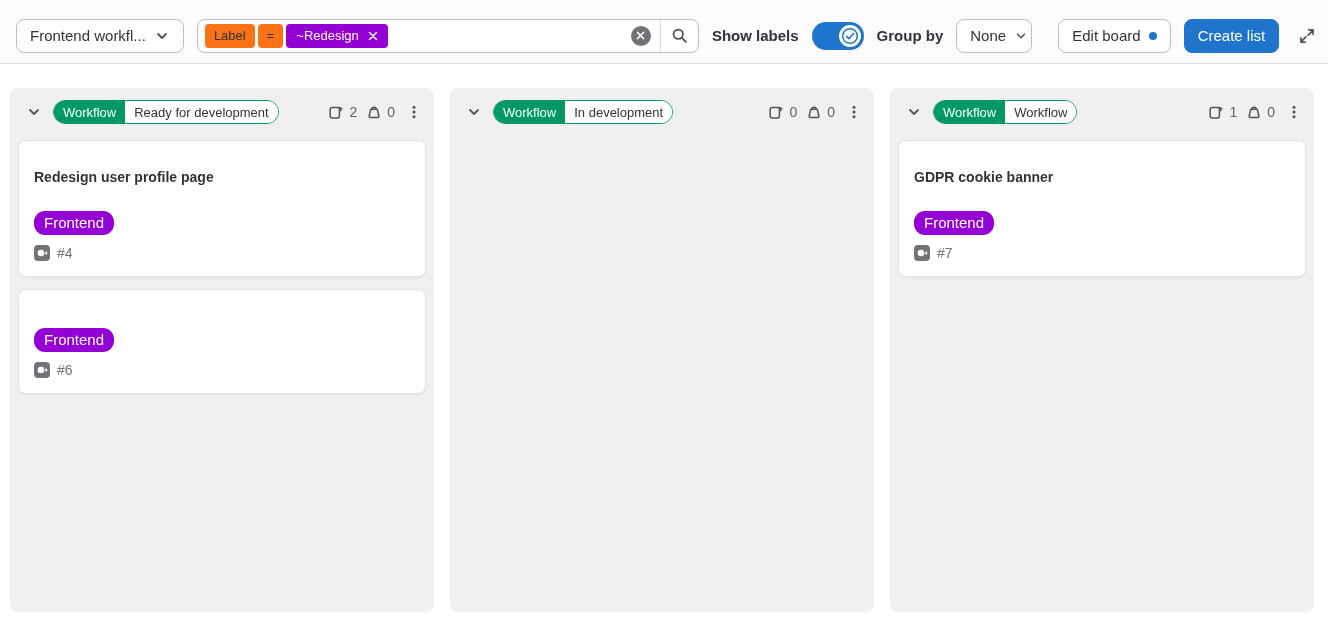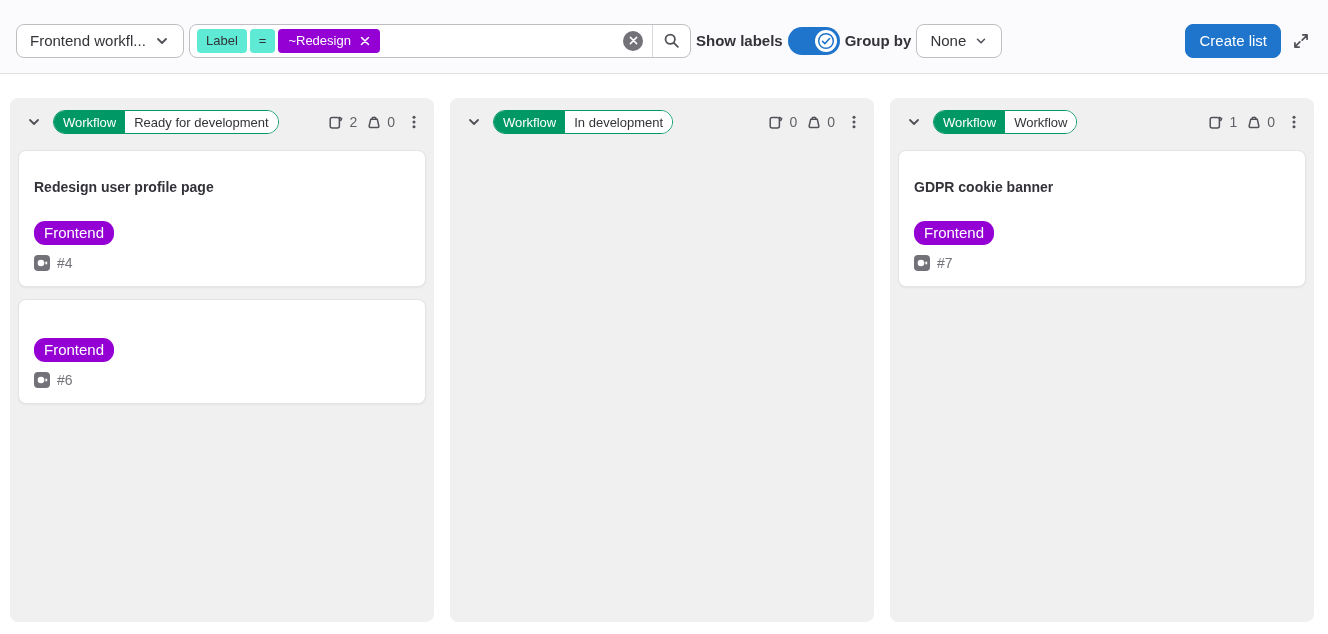--- a/index.html
+++ b/index.html
@@ -4,27 +4,27 @@
 <style>
   * { box-sizing: border-box; margin: 0; padding: 0; }
   html, body { width: 1328px; height: 634px; overflow: hidden; }
   body {
     font-family: "Liberation Sans", "DejaVu Sans", sans-serif;
     background: #ffffff;
     color: var(--text-primary, #333238);
   }
   
   .toolbar {
-    height: 74px;
+    height: 64px;
     background: #fbfafd;
     border-bottom: 1px solid #e2e1e6;
     display: flex;
     align-items: center;
     padding: 8px 14px 0 16px;
-    gap: 5px;
+    gap: 13px;
   }
   .btn {
     display: inline-flex;
     align-items: center;
     justify-content: center;
     gap: 8px;
     height: 34px;
     padding: 0 13px;
     border: 1px solid #bfbfc3;
     border-radius: 8px;
@@ -49,21 +49,21 @@
     background: #fff;
     border: 1px solid #bfbfc3;
     border-radius: 8px;
     display: flex;
     align-items: center;
     padding-left: 7px;
     overflow: hidden;
     flex: none;
   }
   .token { display: inline-flex; align-items: center; height: 24px; font-size: 13px; border-radius: 4px; }
-  .token-part { background: #5eead4; color: #333238; padding: 0 9px; height: 24px; display: inline-flex; align-items: center; border-radius: 4px; margin-right: 3px; cursor: pointer; }
+  .token-part { background: #f97316; color: #333238; padding: 0 9px; height: 24px; display: inline-flex; align-items: center; border-radius: 4px; margin-right: 3px; cursor: pointer; }
   .token-value {
     background: var(--purple, #9400d3);
     color: #fff;
     padding: 0 8px 0 10px;
     gap: 7px;
     cursor: pointer;
   }
   .token-value .icon { color: #fff; }
   .filter-input { flex: 1; border: none; outline: none; height: 100%; font-size: 14px; min-width: 20px; background: transparent; }
   .clear-btn {
@@ -221,20 +221,24 @@
     <span>None</span>
     <span class="icon">
       <svg width="14" height="14" viewBox="0 0 16 16">
           <path d="M4 6l4 4 4-4" fill="none" stroke="currentColor" stroke-width="1.8" stroke-linecap="round" stroke-linejoin="round"></path>
         </svg>
     </span>
   </button>
 
   <span class="spacer-flex"></span>
 
+  <button class="btn">
+    <span>Edit board</span>
+    <span class="edit-dot"></span>
+  </button>
 
   <button class="btn btn-primary">
     <span>Create list</span>
   </button>
 
   <button class="fullscreen-btn">
     <span class="icon">
       <svg width="18" height="18" viewBox="0 0 16 16">
           <path d="M9.6 2.6h3.8v3.8M13 3.2L9 7.2M6.4 13.4H2.6V9.6M3 12.8L7 8.8" fill="none" stroke="currentColor" stroke-width="1.5" stroke-linecap="round" stroke-linejoin="round"></path>
         </svg>

